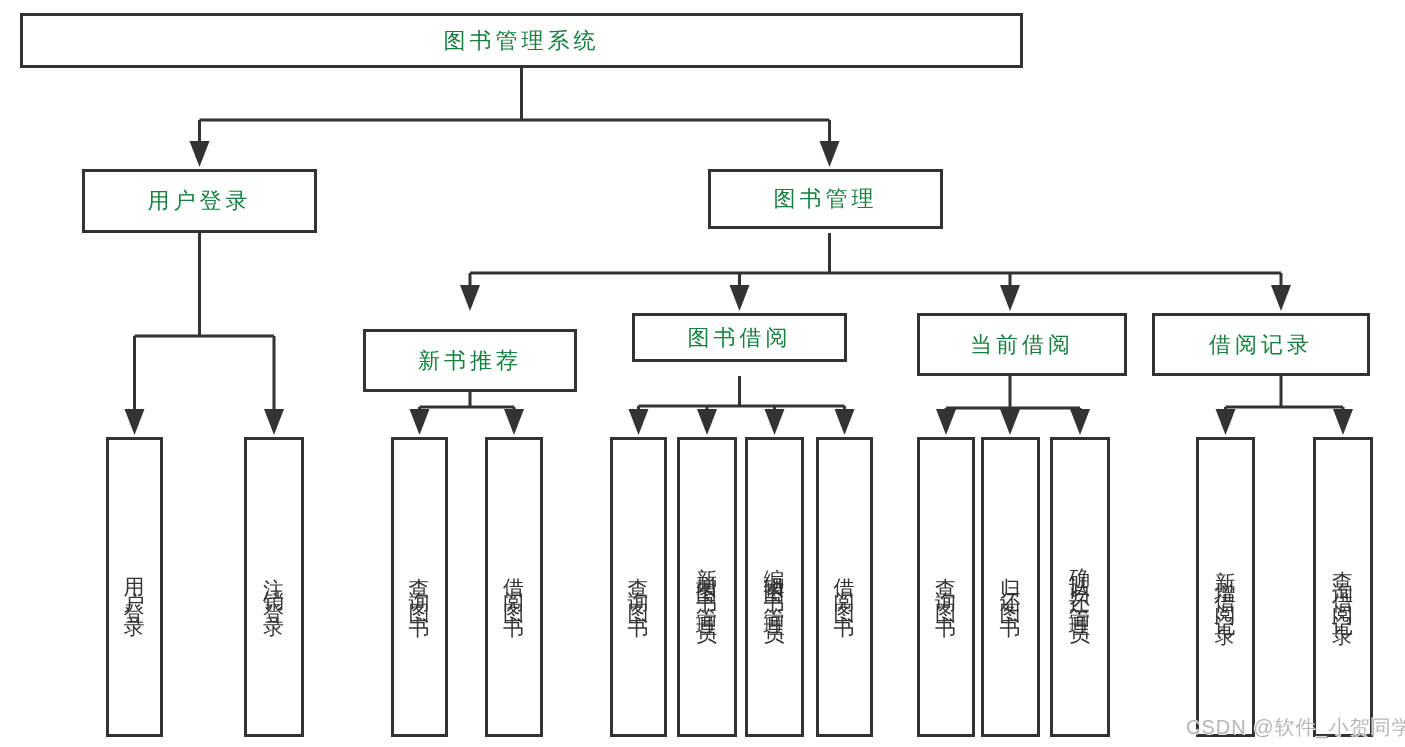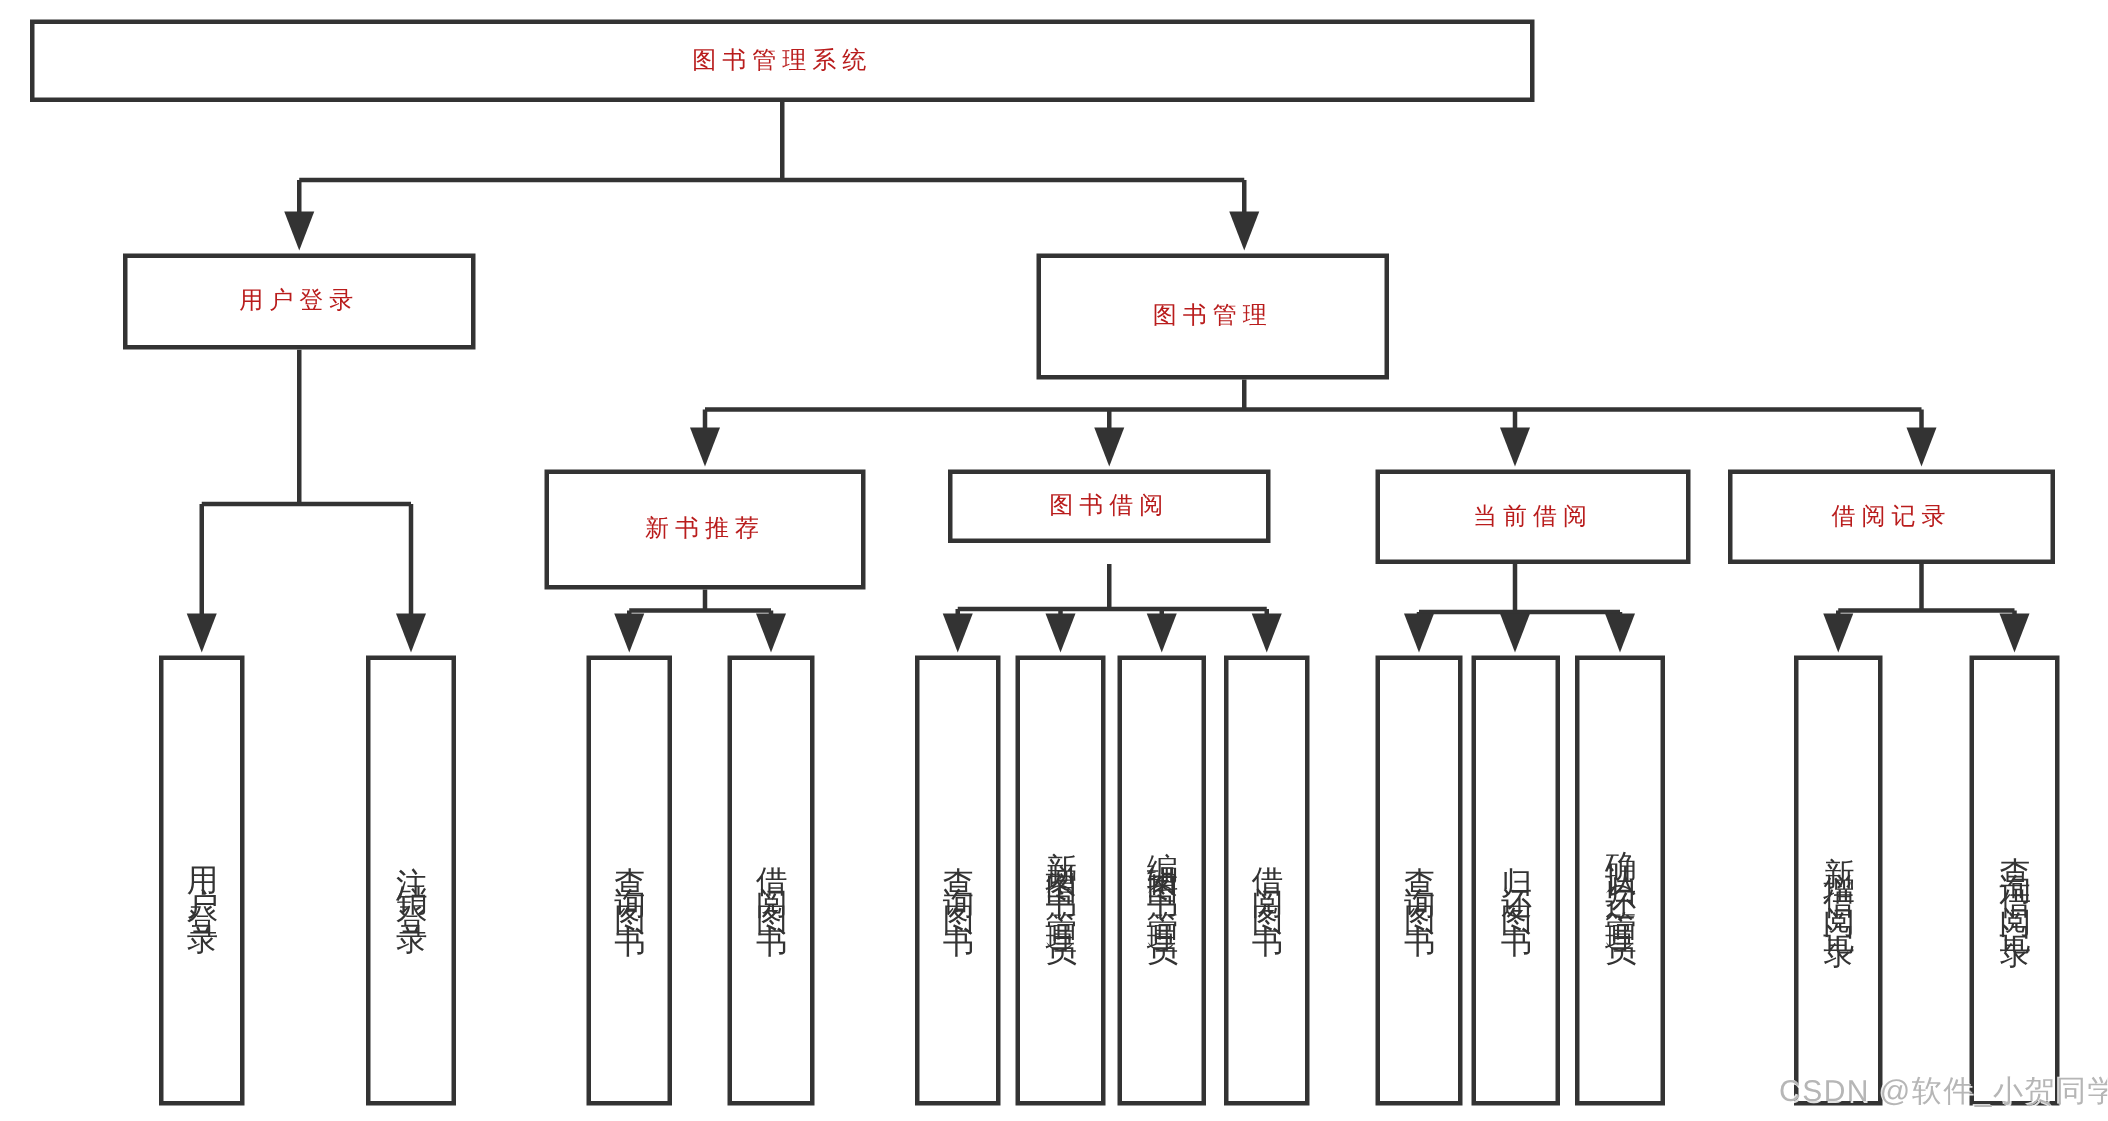--- a/index.html
+++ b/index.html
@@ -7,21 +7,21 @@
   .stage{
     position:relative;width:1405px;height:747px;background:#ffffff;
     font-family:"Liberation Sans", sans-serif;color:#333333;overflow:hidden;
   }
   .wires{position:absolute;left:0;top:0;width:1405px;height:747px;}
   .box{
     position:absolute;border:3px solid #333333;background:#ffffff;
     display:flex;align-items:center;justify-content:center;
   }
   .hlabel{
-    font-size:16px;letter-spacing:4px;color:#b91c1c;white-space:nowrap;line-height:1;
+    font-size:22px;letter-spacing:4px;color:#15803d;white-space:nowrap;line-height:1;
   }
   .vtext{
     writing-mode:vertical-lr;text-orientation:mixed;
     font-size:21px;color:#333333;line-height:1;white-space:nowrap;
   }
   .ls4{letter-spacing:13px;}
   .ls6{letter-spacing:11px;}
   .ls9{letter-spacing:8px;}
   .watermark{
     position:absolute;left:1186px;top:714px;font-size:20px;color:#b6b6b6;
@@ -74,25 +74,25 @@
     </g>
   </svg>
 
   <div class="box" style="left:20px;top:13px;width:1003px;height:55px">
     <span class="hlabel">图书管理系统</span>
   </div>
 
   <div class="box" style="left:82px;top:169px;width:235px;height:64px">
     <span class="hlabel">用户登录</span>
   </div>
-  <div class="box" style="left:691px;top:169px;width:235px;height:84px">
+  <div class="box" style="left:708px;top:169px;width:235px;height:60px">
     <span class="hlabel">图书管理</span>
   </div>
 
-  <div class="box" style="left:363px;top:313px;width:214px;height:80px">
+  <div class="box" style="left:363px;top:329px;width:214px;height:63px">
     <span class="hlabel">新书推荐</span>
   </div>
   <div class="box" style="left:632px;top:313px;width:215px;height:49px">
     <span class="hlabel">图书借阅</span>
   </div>
   <div class="box" style="left:917px;top:313px;width:210px;height:63px">
     <span class="hlabel">当前借阅</span>
   </div>
   <div class="box" style="left:1152px;top:313px;width:218px;height:63px">
     <span class="hlabel">借阅记录</span>

